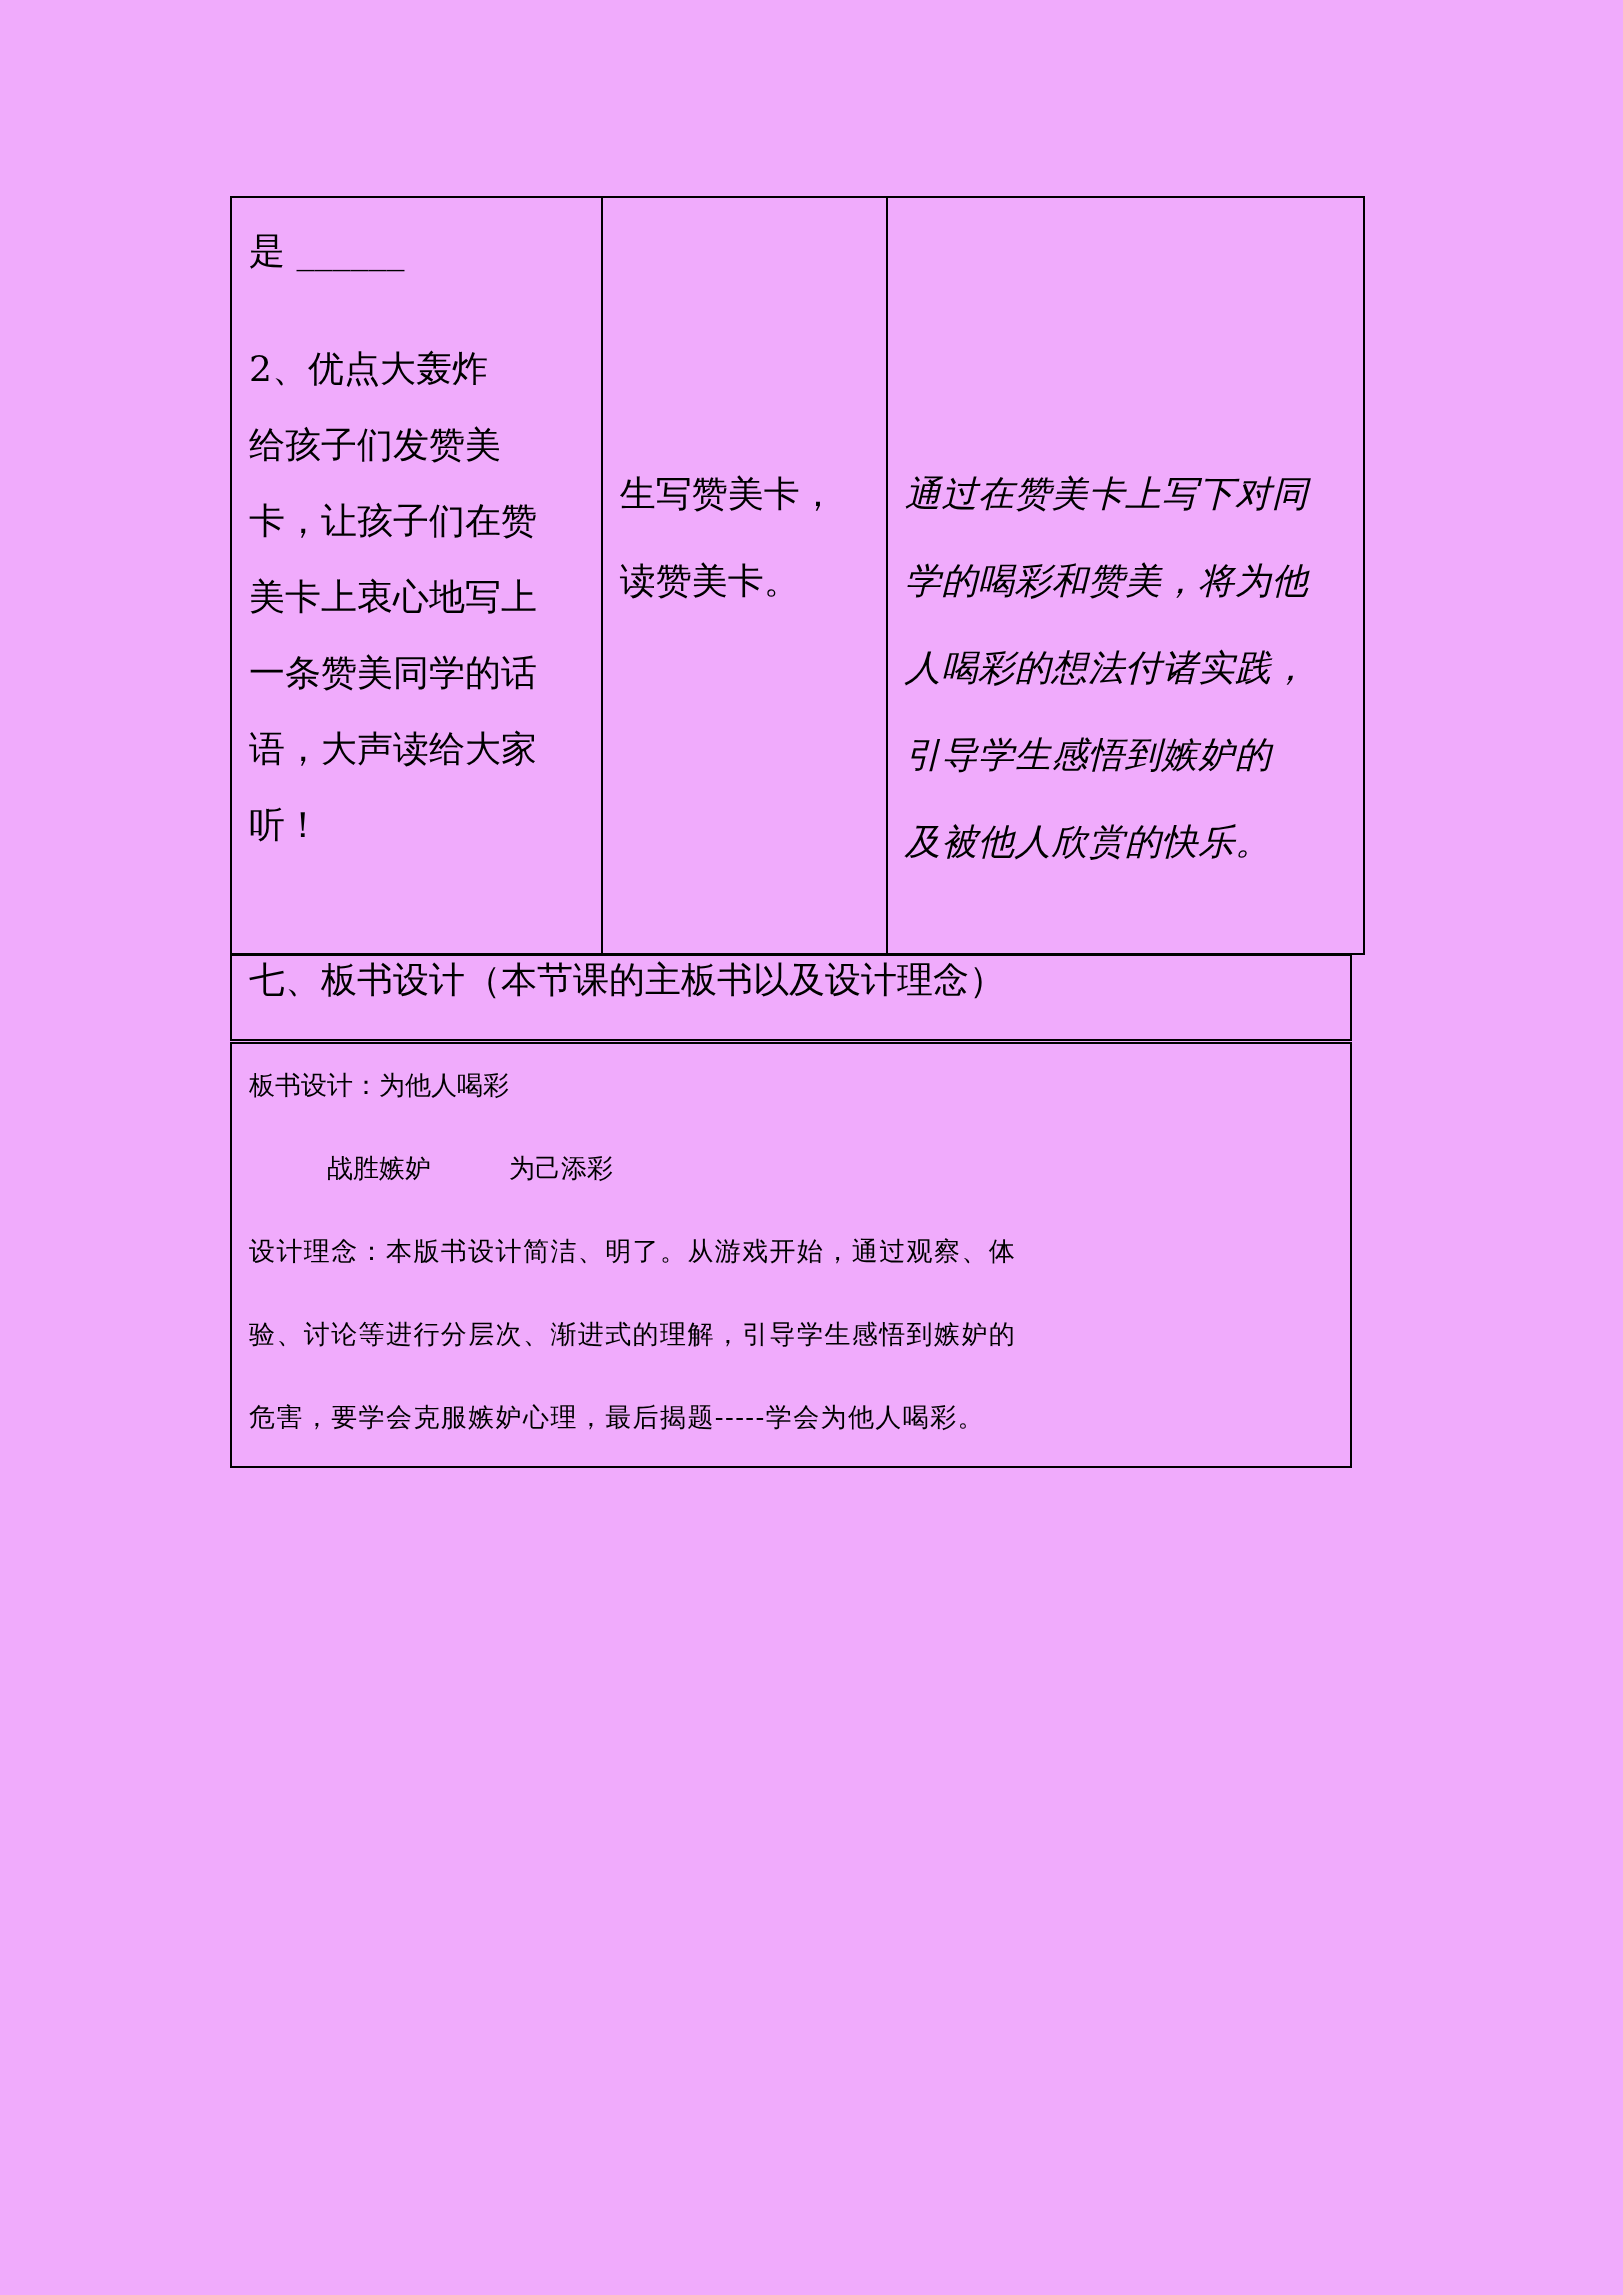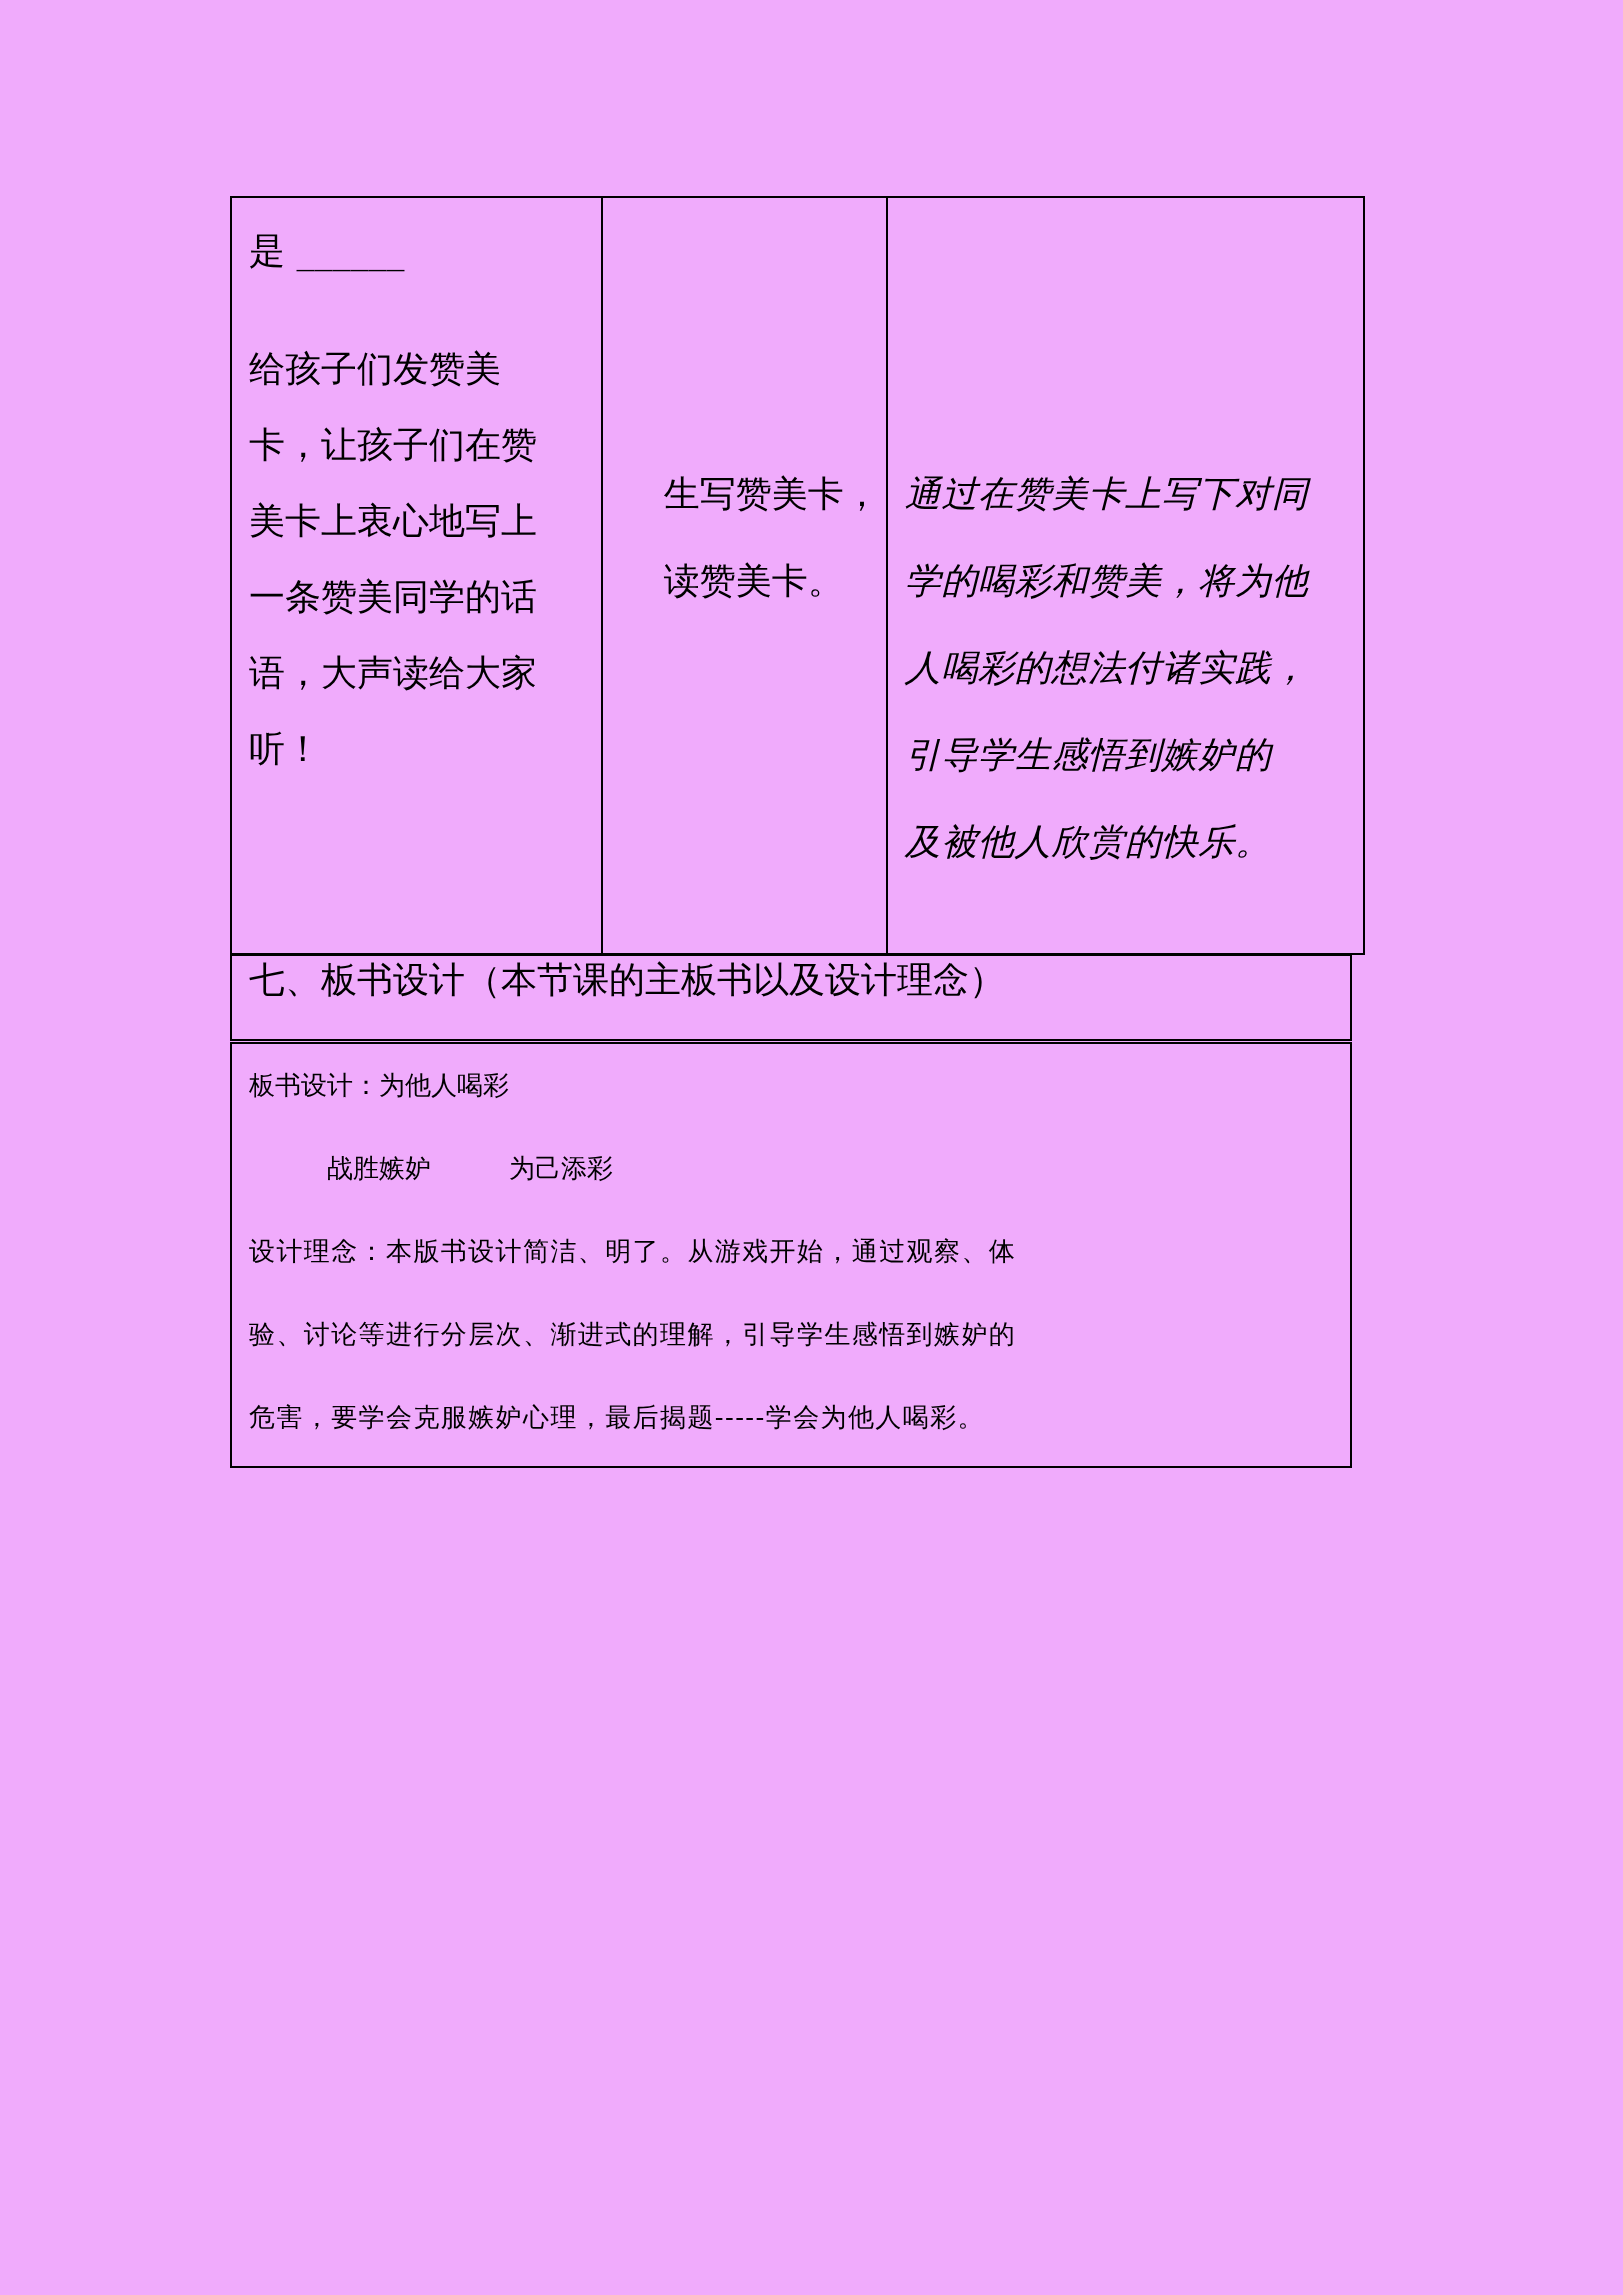--- a/index.html
+++ b/index.html
@@ -40,21 +40,21 @@
     border-right: 2px solid #000000;
     padding-top: 15px;
   }
   .cell-1 .ln { line-height: 76px; }
   .cell-1 .ln.gap-after { margin-bottom: 42px; }
   .cell-2 {
     width: 286px;
     border-right: 2px solid #000000;
     padding-top: 252px;
   }
-  .cell-2 .ln { line-height: 87px; margin-left: 44px; }
+  .cell-2 .ln { line-height: 87px; }
   .cell-3 {
     width: 477px;
     padding-top: 252px;
     font-style: italic;
   }
   .cell-3 .ln { line-height: 87px; letter-spacing: 0.7px; }
   .ln {
     white-space: pre;
     min-height: 27px;
   }
@@ -89,20 +89,21 @@
   .board-row .ln:nth-child(n+3) { letter-spacing: 1.4px; }
 </style>
 </head>
 <body>
 
 <div class="page">
 
   <div class="activity-table">
     <div class="cell cell-1">
       <div class="ln gap-after">是 ______</div>
+      <div class="ln">2、优点大轰炸</div>
       <div class="ln">给孩子们发赞美</div>
       <div class="ln">卡，让孩子们在赞</div>
       <div class="ln">美卡上衷心地写上</div>
       <div class="ln">一条赞美同学的话</div>
       <div class="ln">语，大声读给大家</div>
       <div class="ln">听！</div>
     </div>
     <div class="cell cell-2">
       <div class="ln">生写赞美卡，</div>
       <div class="ln">读赞美卡。</div>

